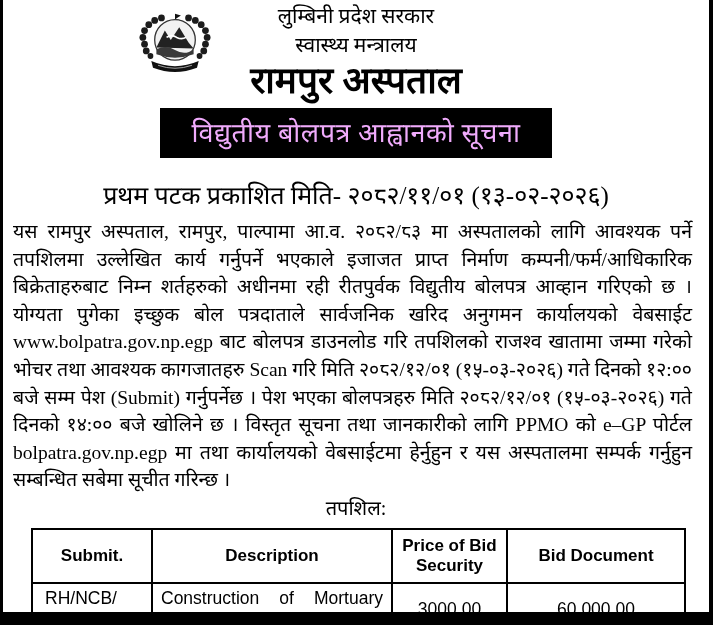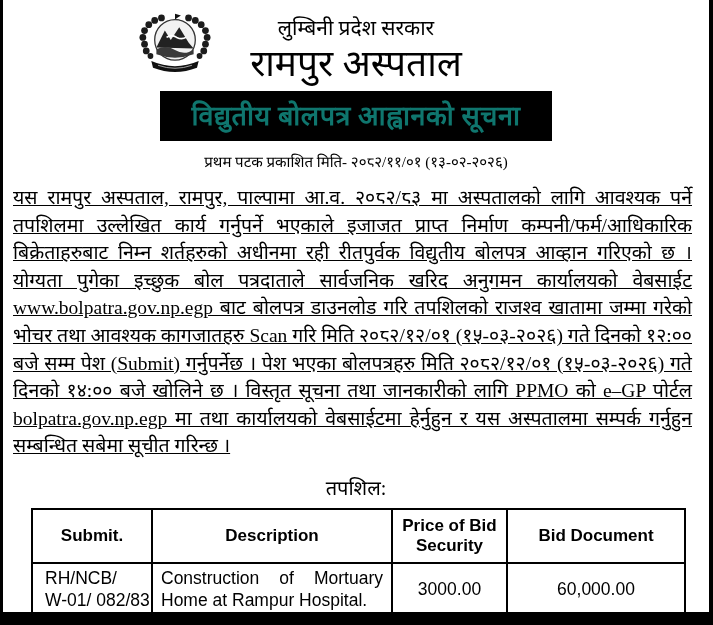--- a/index.html
+++ b/index.html
@@ -3,39 +3,38 @@
 <meta charset="utf-8">
 <style>
   html,body { margin:0; padding:0; background:#ffffff; }
   .sheet {
     width:713px; height:625px; position:relative; box-sizing:border-box;
     background:#ffffff; color:#000;
     border-left:3px solid #000; border-right:4px solid #000; border-bottom:13px solid #000;
     overflow:hidden;
     font-family:"Liberation Serif", serif;
   }
-  .header { text-align:center; padding-top:14px; }
+  .header { text-align:center; padding-top:2px; }
   .logo {
     position:absolute; left:128px; top:12px; width:88px; height:66px;
   }
   .org-line { font-size:21px; line-height:29px; }
-  .hospital-name { font-size:37px; font-weight:normal; line-height:40px; margin-top:1px; }
+  .hospital-name { font-size:37px; font-weight:bold; line-height:40px; margin-top:1px; }
   .location-line { font-size:19px; line-height:25px; }
   .banner {
-    display:inline-block; background:#000; color:#0f766e;
-    font-size:27px; font-weight:bold; letter-spacing:0.5px;
+    display:inline-block; background:#000; color:#f0abfc;
+    font-size:27px; font-weight:normal; letter-spacing:0.5px;
     padding:5px 32px 8px 32px; margin-top:7px;
   }
-  .publish-line { font-size:15px; line-height:24px; margin-top:9px; }
+  .publish-line { font-size:25px; line-height:24px; margin-top:26px; }
   .body-text {
     margin:10px 17px 0 10px; font-size:19.5px; line-height:27.6px;
     text-align:justify;
-    text-decoration:underline;
   }
-  .details-label { text-align:center; font-size:20px; line-height:26px; margin-top:15px; }
+  .details-label { text-align:center; font-size:20px; line-height:26px; margin-top:1px; }
   table.bid-table {
     border-collapse:collapse; table-layout:fixed;
     width:653px; margin:7px 0 0 28px;
   }
   .bid-table th, .bid-table td {
     border:2px solid #000;
     font-family:"Liberation Sans", sans-serif;
     vertical-align:middle;
   }
   .bid-table th { font-size:17px; font-weight:bold; text-align:center; height:48px; padding:2px 6px; line-height:20px; }
@@ -85,20 +84,21 @@
 
       <path d="M40 30 Q46 26 52 30 Q58 33 63 30" stroke="#fff" stroke-width="2" fill="none"></path>
 
       <path d="M22 58 Q50 70 78 58 L76 66 Q50 76 24 66 Z" fill="#101010"></path>
       <path d="M30 63 Q50 70 70 63" stroke="#bbb" stroke-width="1" fill="none"></path>
     </svg>
   </div>
 
   <div class="header">
     <div class="org-line">लुम्बिनी प्रदेश सरकार</div>
+    <div class="org-line">स्वास्थ्य मन्त्रालय</div>
     <div class="hospital-name">रामपुर अस्पताल</div>
     <div class="banner">विद्युतीय बोलपत्र आह्वानको सूचना</div>
     <div class="publish-line">प्रथम पटक प्रकाशित मिति- २०८२/११/०१ (१३-०२-२०२६)</div>
   </div>
 
   <div class="body-text">यस रामपुर अस्पताल, रामपुर, पाल्पामा आ.व. २०८२/८३ मा अस्पतालको लागि आवश्यक पर्ने तपशिलमा उल्लेखित कार्य गर्नुपर्ने भएकाले इजाजत प्राप्त निर्माण कम्पनी/फर्म/आधिकारिक बिक्रेताहरुबाट निम्न शर्तहरुको अधीनमा रही रीतपुर्वक विद्युतीय बोलपत्र आव्हान गरिएको छ । योग्यता पुगेका इच्छुक बोल पत्रदाताले सार्वजनिक खरिद अनुगमन कार्यालयको वेबसाईट www.bolpatra.gov.np.egp बाट बोलपत्र डाउनलोड गरि तपशिलको राजश्व खातामा जम्मा गरेको भोचर तथा आवश्यक कागजातहरु Scan गरि मिति २०८२/१२/०१ (१५-०३-२०२६) गते दिनको १२:०० बजे सम्म पेश (Submit) गर्नुपर्नेछ । पेश भएका बोलपत्रहरु मिति २०८२/१२/०१ (१५-०३-२०२६) गते दिनको १४:०० बजे खोलिने छ । विस्तृत सूचना तथा जानकारीको लागि PPMO को e–GP पोर्टल bolpatra.gov.np.egp मा तथा कार्यालयको वेबसाईटमा हेर्नुहुन र यस अस्पतालमा सम्पर्क गर्नुहुन सम्बन्धित सबेमा सूचीत गरिन्छ ।</div>
 
   <div class="details-label">तपशिल:</div>
 
   <table class="bid-table">

